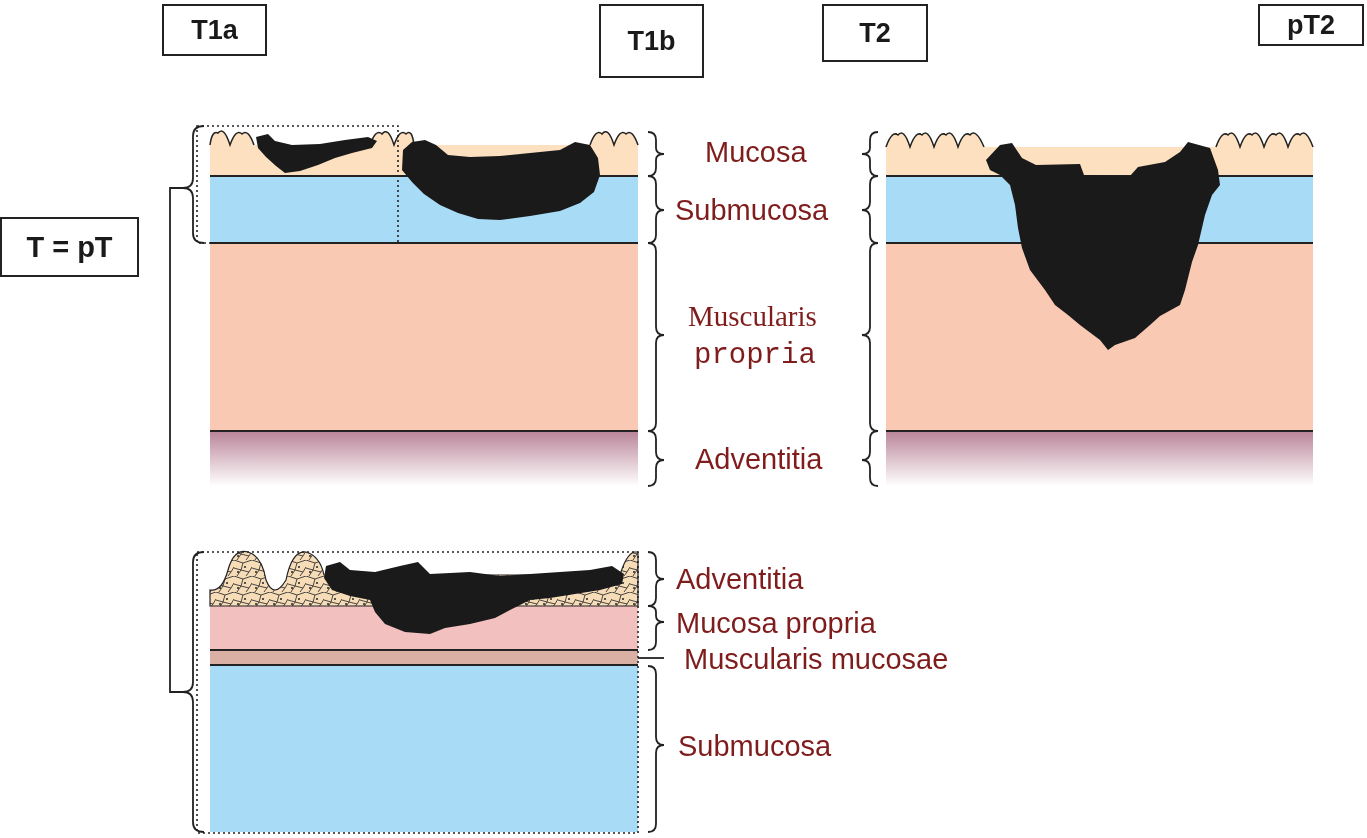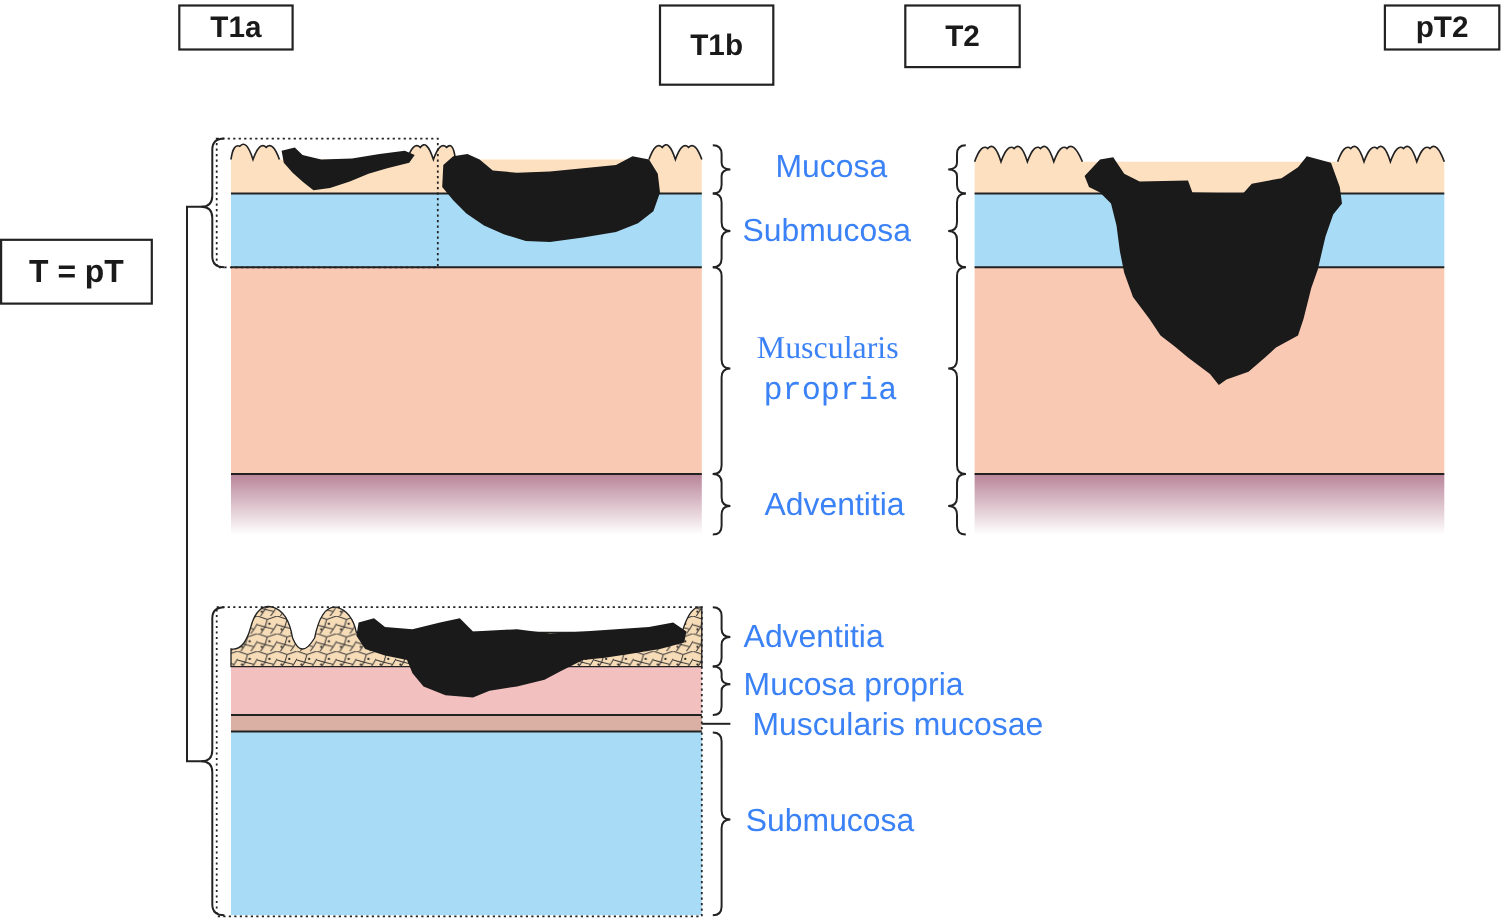--- a/index.html
+++ b/index.html
@@ -1,18 +1,18 @@
 <!DOCTYPE html>
 <html><head>
 <meta charset="utf-8">
 <style>
   html,body{margin:0;padding:0;background:#fff;}
   body{width:1367px;height:838px;position:relative;overflow:hidden;font-family:"Liberation Sans",sans-serif;color:#1a1a1a;}
   .tag{position:absolute;border:2px solid #222;background:#fff;font-weight:bold;font-size:27px;display:flex;align-items:center;justify-content:center;box-sizing:border-box;}
-  .lbl{position:absolute;font-size:29px;line-height:36px;white-space:nowrap;color:#3b82f6;}
+  .lbl{position:absolute;font-size:29px;line-height:36px;white-space:nowrap;color:#7f1d1d;}
   svg{position:absolute;left:0;top:0;}
 </style>
 </head>
 <body>
 
 <svg width="1367" height="838" viewBox="0 0 1367 838">
   <defs>
     <linearGradient id="advGrad" x1="0" y1="0" x2="0" y2="1">
       <stop offset="0" stop-color="#b98498"></stop>
       <stop offset="1" stop-color="#ffffff"></stop>
@@ -85,21 +85,21 @@
   </g>
 
   <g fill="none" stroke="#222" stroke-width="1.8">
     <path d="M648 552 Q656 552 656 560 L656 572 Q656 579 664 579 Q656 579 656 586 L656 598 Q656 606 648 606"></path>
     <path d="M648 606 Q656 606 656 612 L656 616 Q656 622 664 622 Q656 622 656 628 L656 642 Q656 650 648 650"></path>
     <line x1="638" y1="658" x2="664" y2="658"></line>
     <path d="M648 666 Q656 666 656 674 L656 737 Q656 745 664 745 Q656 745 656 753 L656 824 Q656 832 648 832"></path>
   </g>
 </svg>
 
-<div class="tag" style="left:162px;top:4px;width:105px;height:42px;">T1a</div>
+<div class="tag" style="left:162px;top:4px;width:105px;height:52px;">T1a</div>
 <div class="tag" style="left:599px;top:4px;width:105px;height:74px;">T1b</div>
 <div class="tag" style="left:822px;top:4px;width:106px;height:58px;">T2</div>
 <div class="tag" style="left:1258px;top:4px;width:106px;height:42px;">pT2</div>
 <div class="tag" style="left:0px;top:217px;width:139px;height:60px;font-size:29px;">T = pT</div>
 
 <div class="lbl" style="left:705px;top:134px;">Mucosa</div>
 <div class="lbl" style="left:675px;top:192px;">Submucosa</div>
 <div class="lbl" style="left:688px;top:298px;font-family:Liberation Serif, serif;">Muscularis</div>
 <div class="lbl" style="left:694px;top:338px;font-family:Liberation Mono, monospace;">propria</div>
 <div class="lbl" style="left:695px;top:441px;">Adventitia</div>

